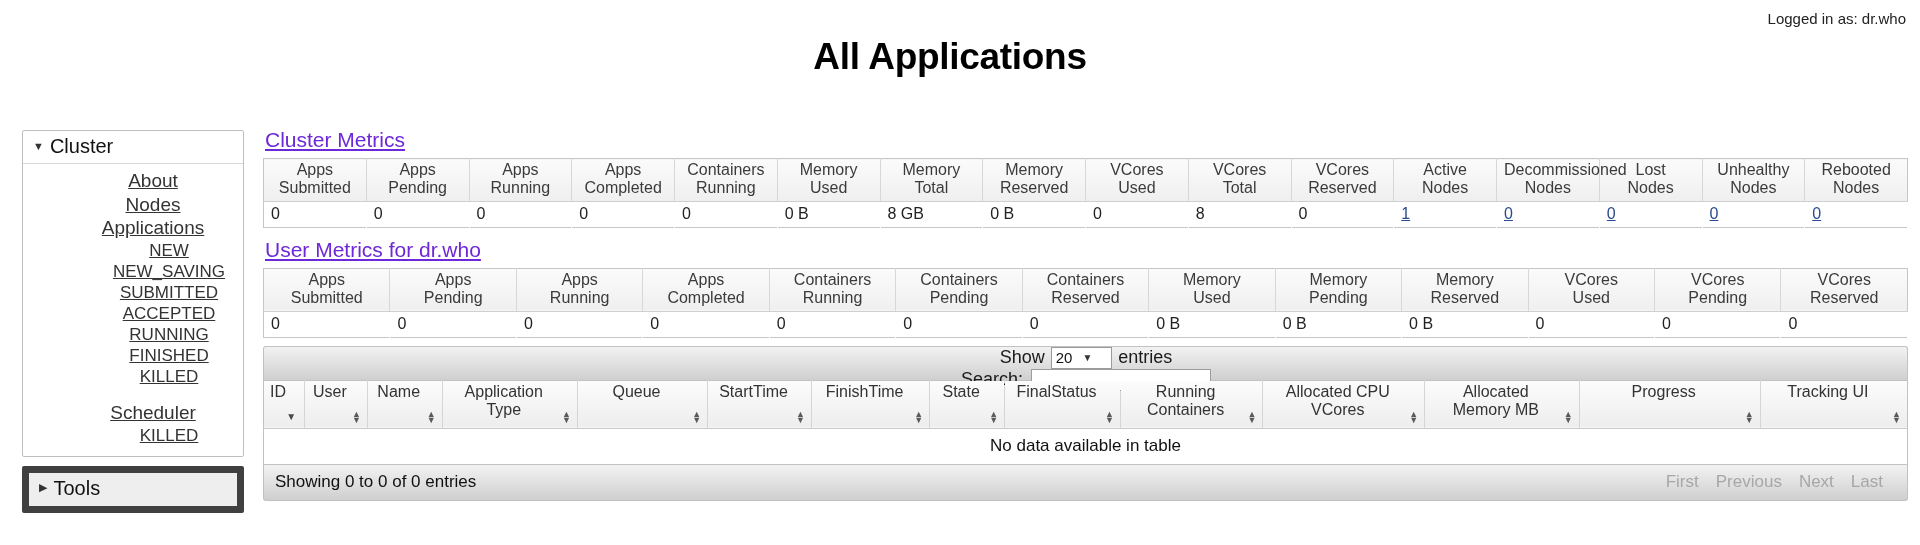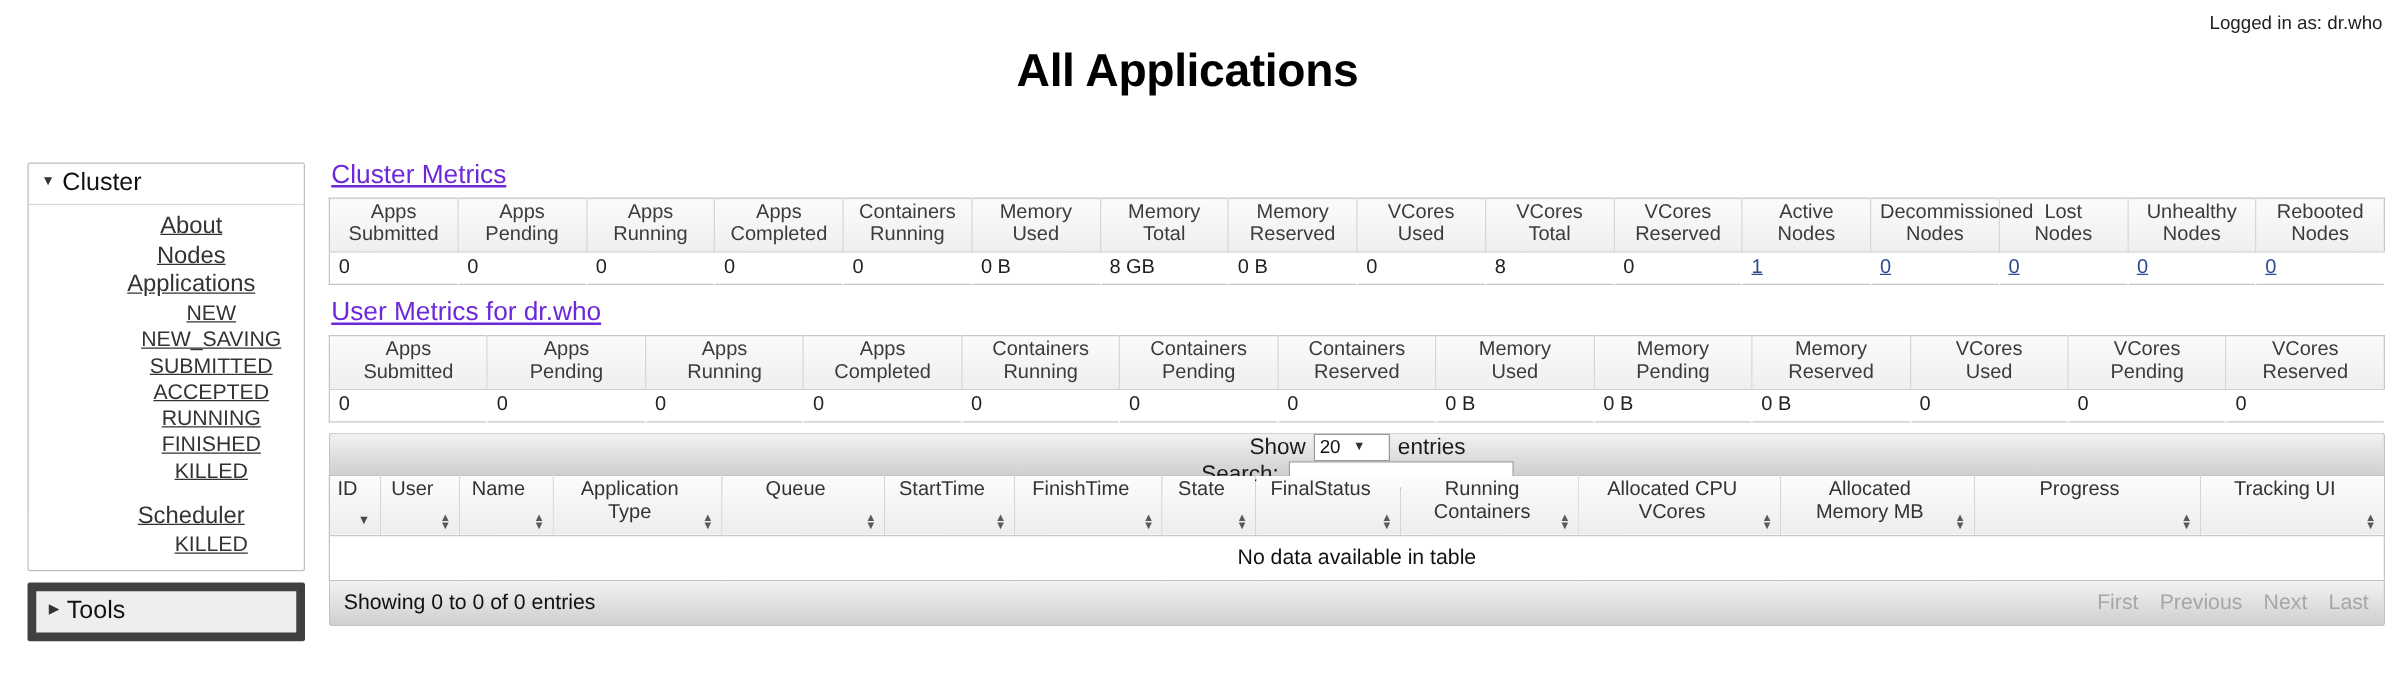--- a/index.html
+++ b/index.html
@@ -189,21 +189,21 @@
     border-bottom: 1px solid #c2c2c2;
     background: #fff;
   }
   .dt-bottom {
     background: linear-gradient(to bottom,#f2f2f2 0%,#cfcfcf 100%);
     border: 1px solid #c2c2c2;
     border-top: none;
     border-radius: 0 0 3px 3px;
     height: 36px;
     display: flex; align-items: center; justify-content: space-between;
-    padding: 0 12px 0 11px;
+    padding: 0 24px 0 11px;
   }
   .dt-info { font-size: 17px; color: #111; }
   .dt-paginate { display: flex; gap: 17px; font-size: 17px; color: #a7a7a7; }
   .dt-paginate span { cursor: default; }
 </style>
 </head>
 <body>
 
 <div class="page">
 

